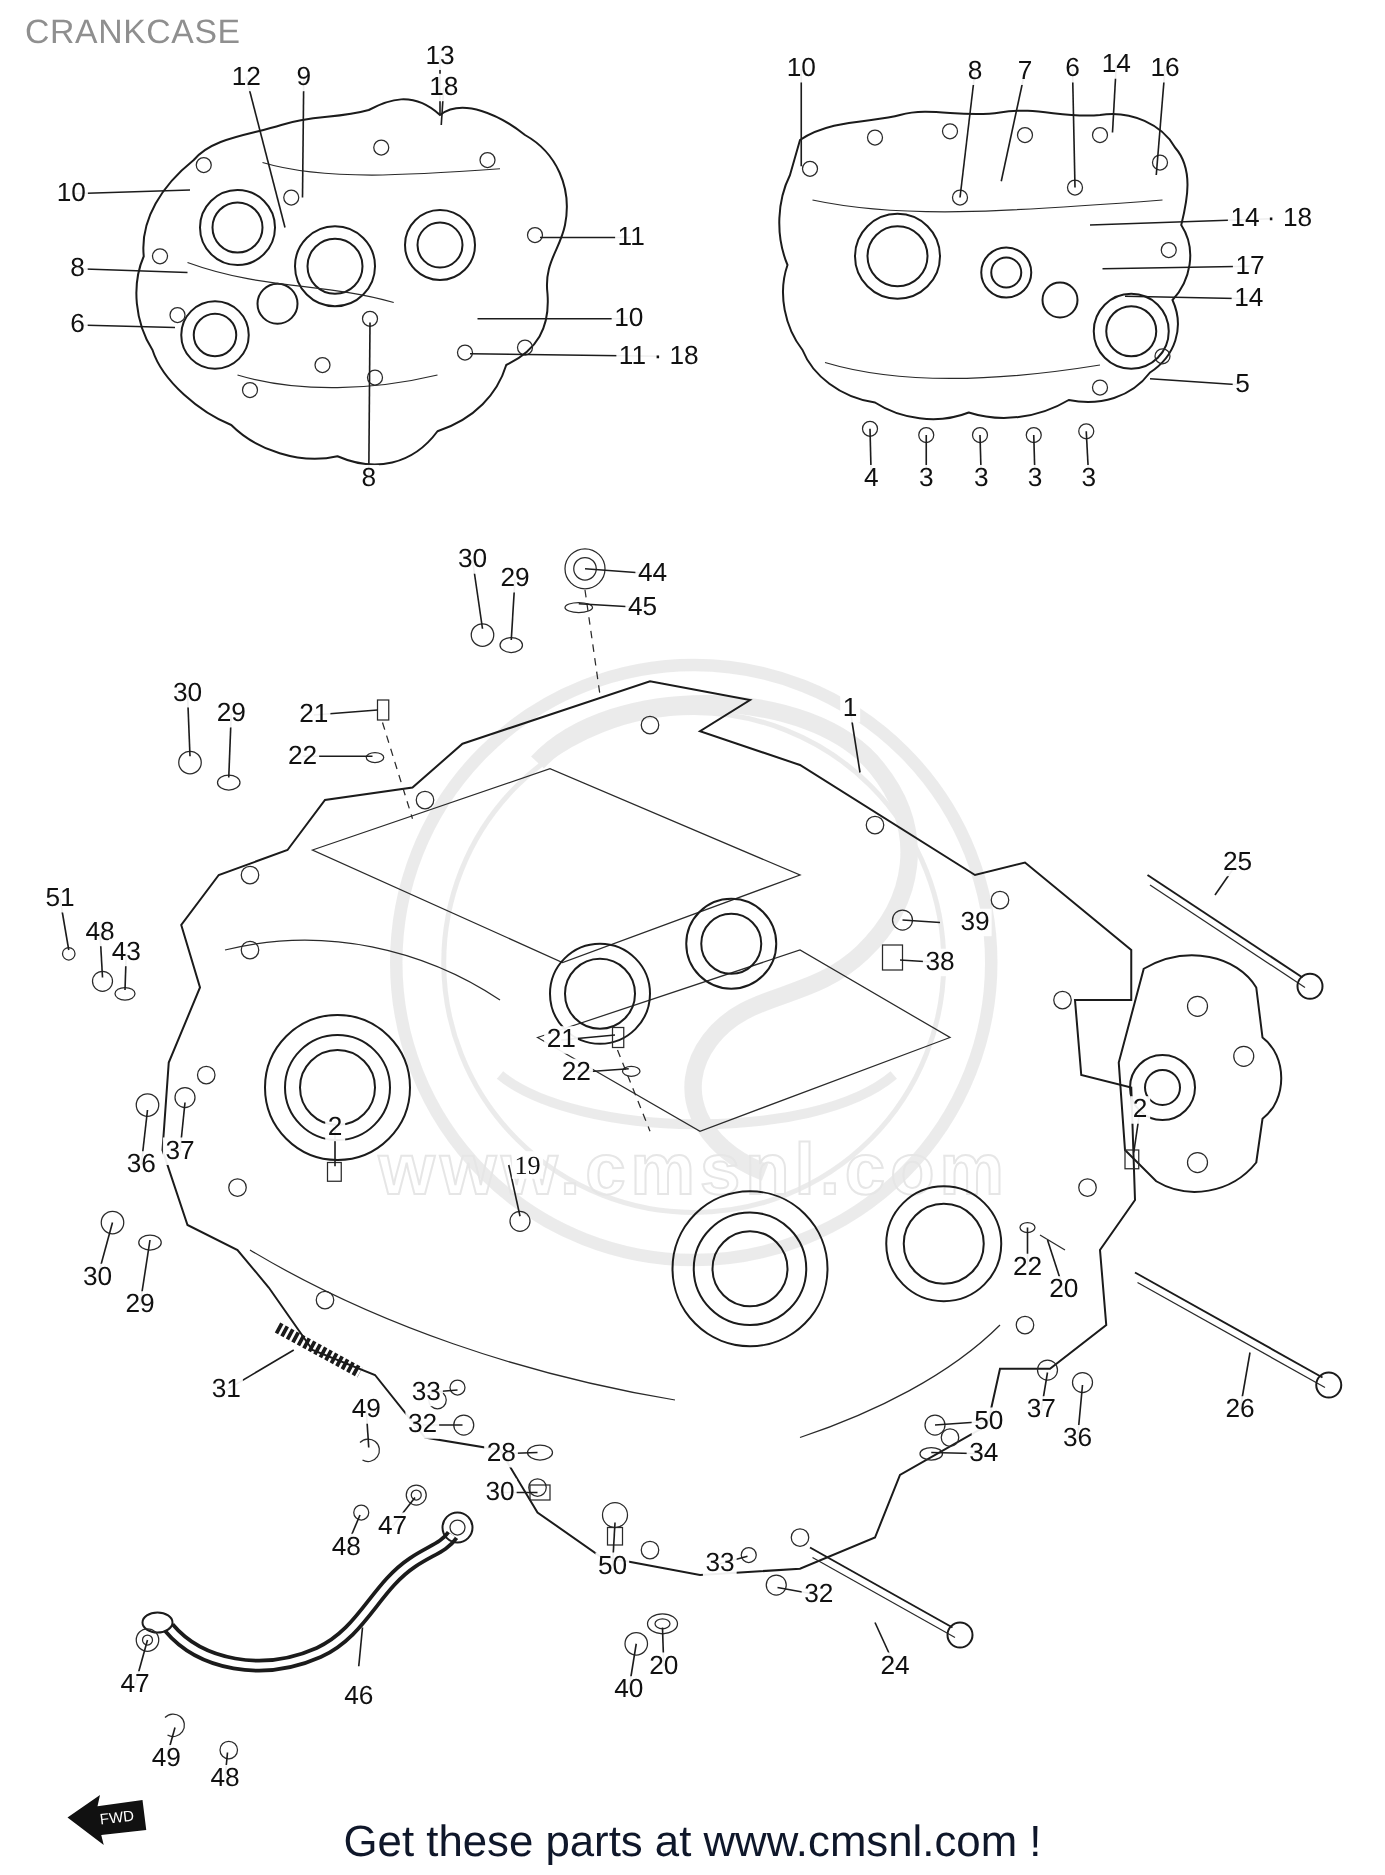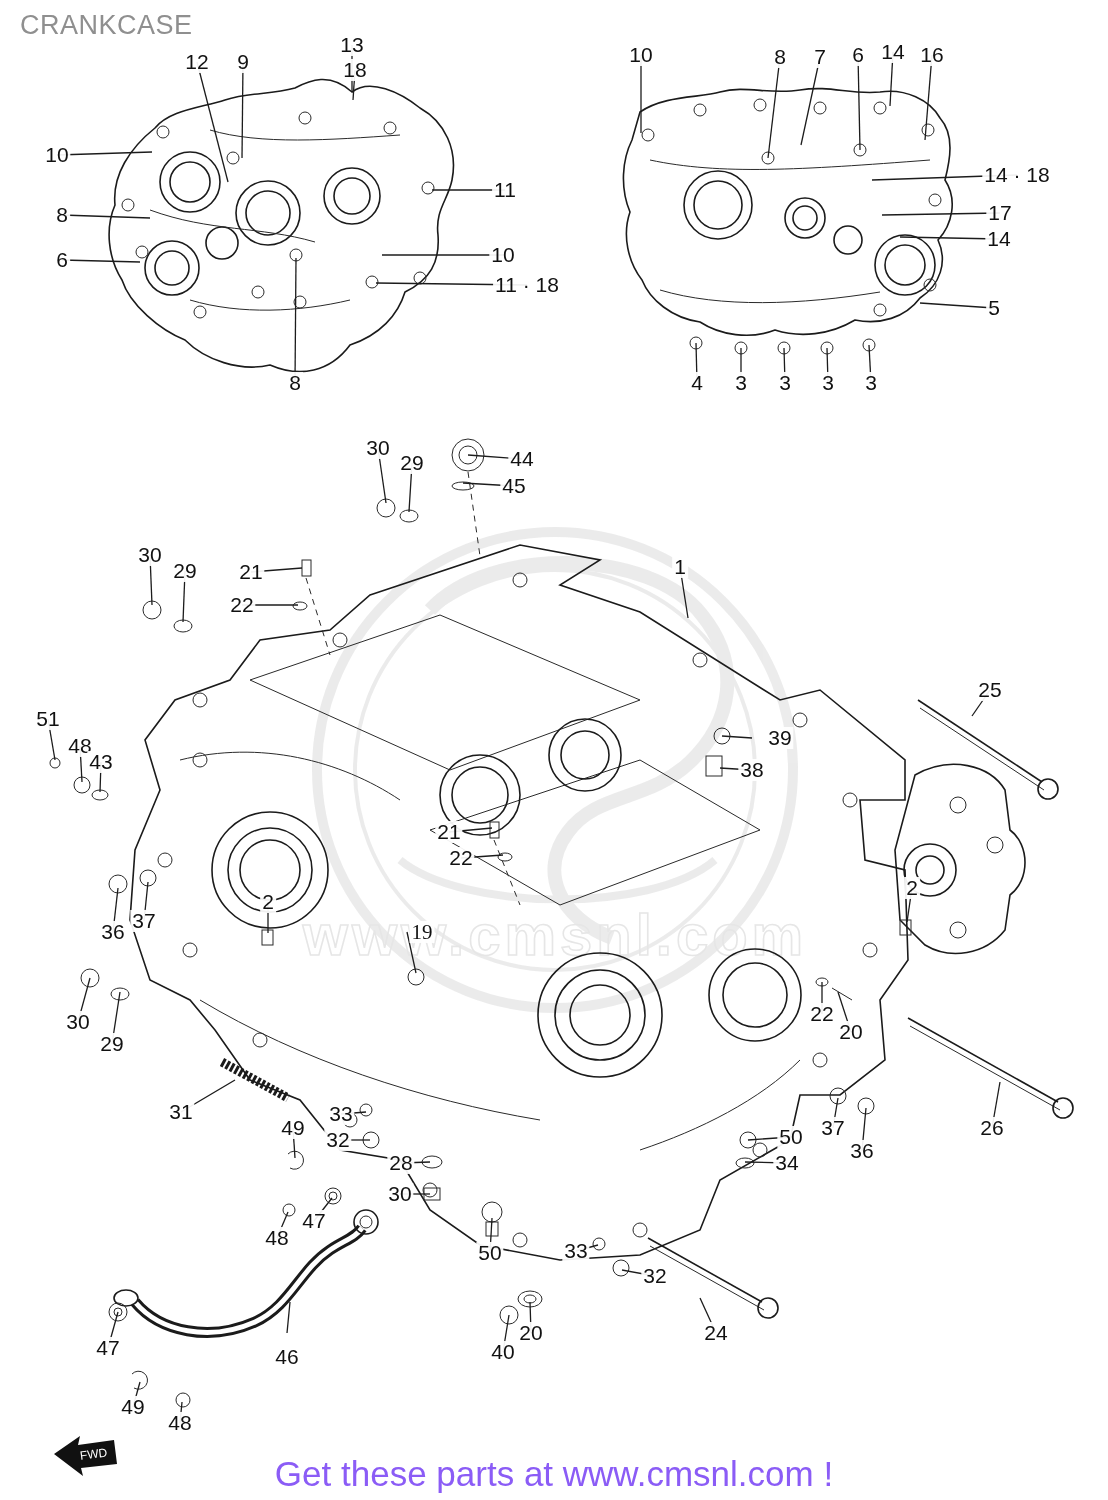--- a/index.html
+++ b/index.html
@@ -13,21 +13,21 @@
     position:absolute;transform:translate(-50%,-50%);
     font-size:21px;color:#111;background:rgba(255,255,255,.93);
     padding:0 2px;line-height:1.05;white-space:nowrap;z-index:5;
   }
   #page-title{
     position:absolute;left:20px;top:10px;margin:0;
     font-size:27px;font-weight:400;color:#8f8f8f;letter-spacing:.5px;z-index:6;
   }
   #footer-banner{
     position:absolute;left:0;bottom:6px;width:100%;text-align:center;
-    font-size:35px;color:#8b5cf6;z-index:6;
+    font-size:35px;color:#0f172a;z-index:6;
   }
   #footer-banner .footer-link{cursor:pointer;}
   #fwd-icon{position:absolute;left:48px;top:1428px;z-index:6;}
   .art-line{stroke:#1b1b1b;stroke-width:1.6;fill:none;}
   .art-thin{stroke:#2a2a2a;stroke-width:1;fill:none;}
   .art-dash{stroke:#2a2a2a;stroke-width:1;fill:none;stroke-dasharray:6 5;}
   .wm{stroke:#dcdcdc;fill:none;}
 </style>
 </head>
 <body>

